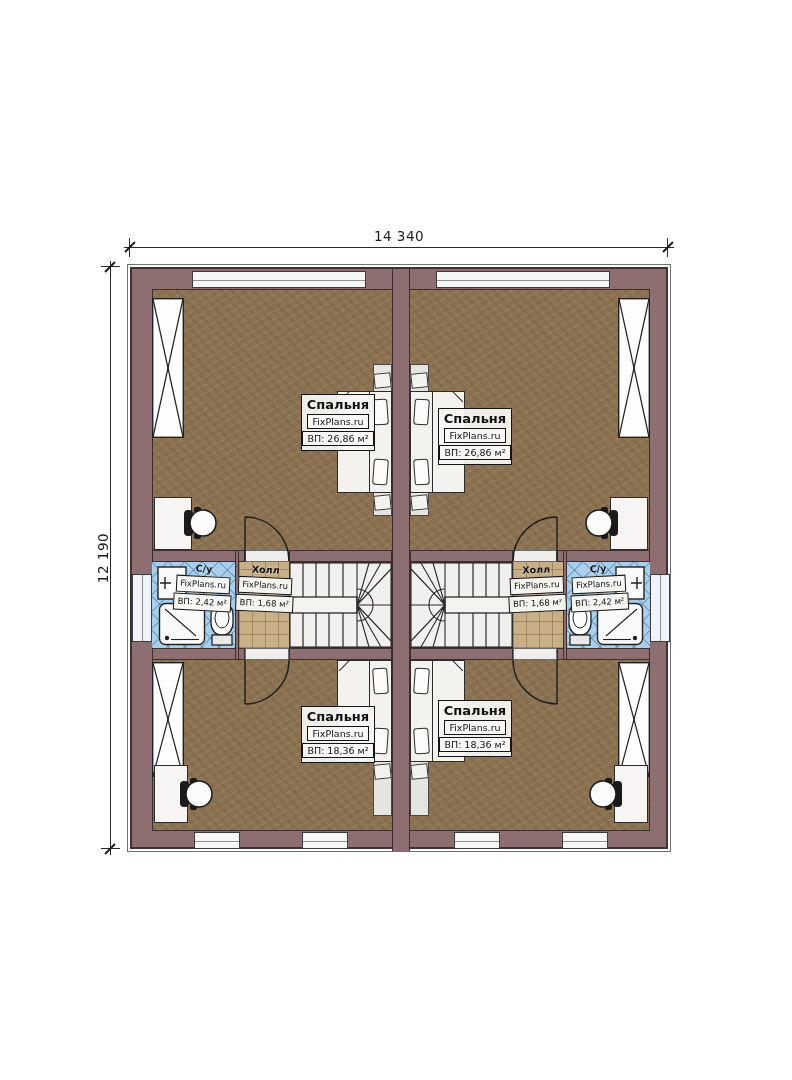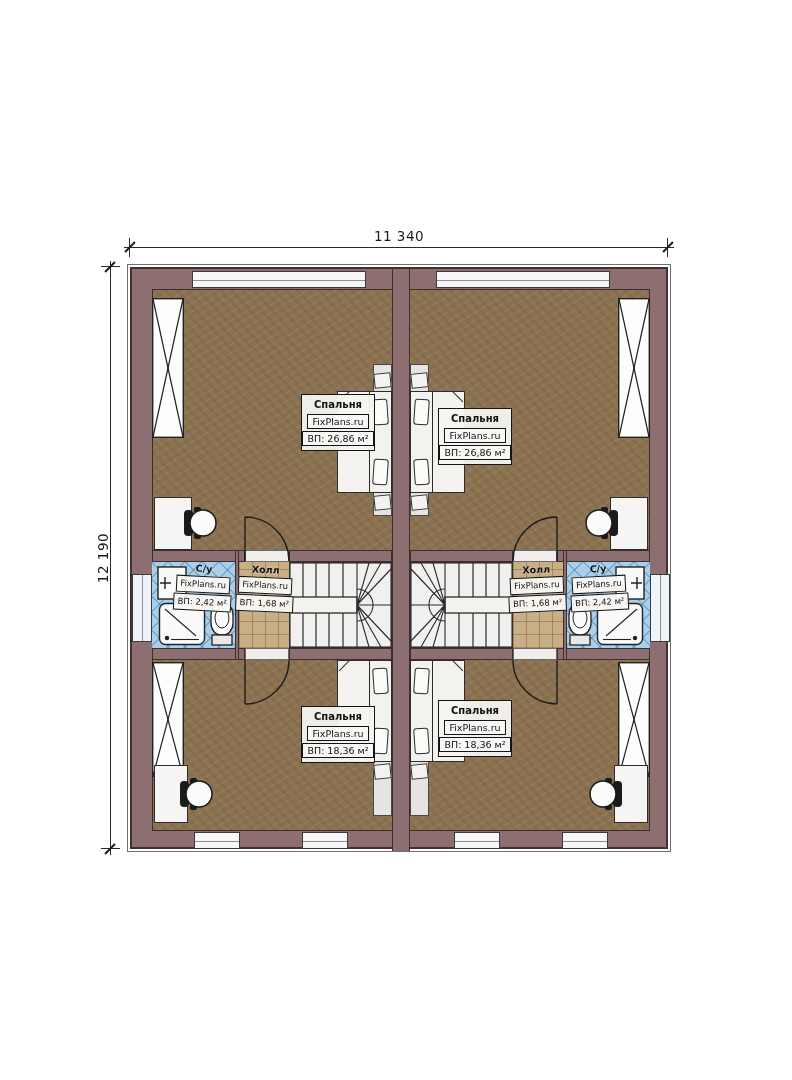--- a/index.html
+++ b/index.html
@@ -63,42 +63,42 @@
   .bed-r .fold { right:-1px; top:4px; transform:rotate(45deg); }
   .stand { position:absolute; width:17px; height:15px; background:#f4f2ef; border:1.3px solid #2b2b2b; transform:rotate(-6deg); z-index:4; }
 
   .desk { position:absolute; background:#f6f5f3; border:1.5px solid #2b2b2b; z-index:4; }
   .chair { position:absolute; width:36px; height:36px; z-index:4; }
   .fixture { position:absolute; z-index:4; }
 
   
   .room-label { position:absolute; z-index:6; display:flex; flex-direction:column; align-items:center;
                 background:rgba(246,244,241,0.95); border:1.6px solid #141414; padding:3px 2px 4px; }
-  .room-label .ttl { font-weight:bold; font-size:10px; color:#111; line-height:14px; }
+  .room-label .ttl { font-weight:bold; font-size:13px; color:#111; line-height:14px; }
   .room-label .bx { border:1.3px solid #141414; background:#f8f7f5; font-size:9.5px; color:#111;
                     padding:1px 4px; margin-top:2px; white-space:nowrap; line-height:11px; }
   .mini-label { position:absolute; z-index:6; display:flex; flex-direction:column; align-items:center; }
   .mini-label .ttl { font-weight:bold; font-size:9.5px; color:#101010; line-height:12px;
                      text-shadow:0 0 2px rgba(255,255,255,0.7); }
   .mini-label .bx { border:1.2px solid #141414; background:rgba(250,249,246,0.95); font-size:8.5px; color:#111;
                     padding:0px 3px; margin-top:1px; white-space:nowrap; line-height:15px; }
   svg { display:block; }
 </style>
 </head>
 <body>
 
 <div class="canvas">
 
   <div>
     <div class="dim-line-h" style="left:124px; top:247px; width:550px;"></div>
     <div class="wit-v" style="left:129px; top:238px; height:19px;"></div>
     <div class="wit-v" style="left:667px; top:238px; height:19px;"></div>
     <div class="tick" style="left:123px; top:246px;"></div>
     <div class="tick" style="left:661px; top:246px;"></div>
-    <div class="dim-text" style="left:130px; top:228px; width:538px; text-align:center;">11 340</div>
+    <div class="dim-text" style="left:130px; top:228px; width:538px; text-align:center;">14 340</div>
   </div>
 
   <div>
     <div class="dim-line-v" style="left:110px; top:261px; height:594px;"></div>
     <div class="wit-h" style="left:101px; top:266px; width:19px;"></div>
     <div class="wit-h" style="left:101px; top:848px; width:19px;"></div>
     <div class="tick" style="left:103px; top:266px;"></div>
     <div class="tick" style="left:103px; top:848px;"></div>
     <div class="dim-text" style="left:63px; top:550px; width:80px; text-align:center; transform:rotate(-90deg);">12 190</div>
   </div>

